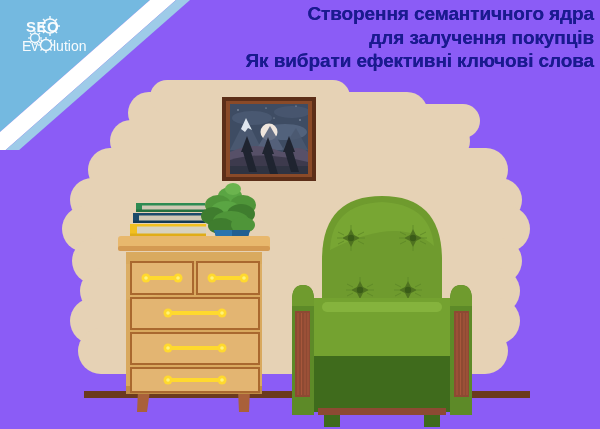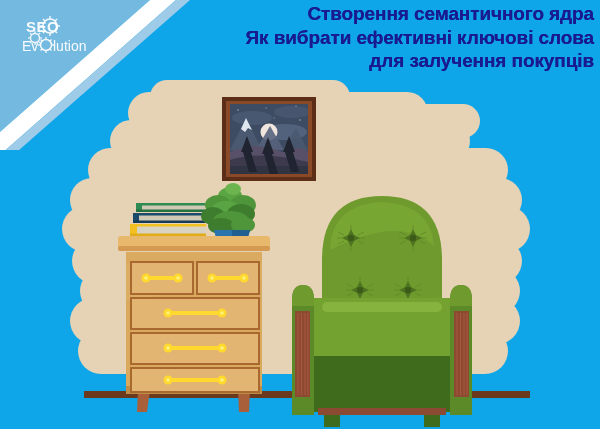--- a/index.html
+++ b/index.html
@@ -2,21 +2,21 @@
 <html lang="uk"><head>
 <meta charset="utf-8">
 <style>
   html,body{margin:0;padding:0;background:#ffffff;}
   body{
     font-family:"Liberation Sans","DejaVu Sans",sans-serif;
   }
   #stage{
     position:relative;
     width:600px;height:429px;
-    background:#0ea5e9;
+    background:#8b5cf6;
     overflow:hidden;
   }
 
   
   .ribbon{position:absolute;left:0;top:0;width:230px;height:150px;}
 
   
   .logo{
     position:absolute;left:14px;top:12px;width:100px;height:50px;
     pointer-events:none;
@@ -351,17 +351,17 @@
       </g>
     </g>
 
     <text x="12" y="20" fill="#ffffff" opacity="0.95" font-family="Liberation Sans, sans-serif" font-size="15" font-weight="bold" letter-spacing="0.5">SEO</text>
     <text x="8" y="39" fill="#ffffff" opacity="0.95" font-family="Liberation Sans, sans-serif" font-size="14" font-weight="normal">Ev</text>
     <text x="39" y="39" fill="#ffffff" opacity="0.95" font-family="Liberation Sans, sans-serif" font-size="14" font-weight="normal">lution</text>
   </svg>
 
   <div class="headline">
     <span class="ln">Створення семантичного ядра</span>
+    <span class="ln">для залучення покупців</span>
     <span class="ln">Як вибрати ефективні ключові слова</span>
-    <span class="ln">для залучення покупців</span>
   </div>
 
 </div>
 
 </body></html>

